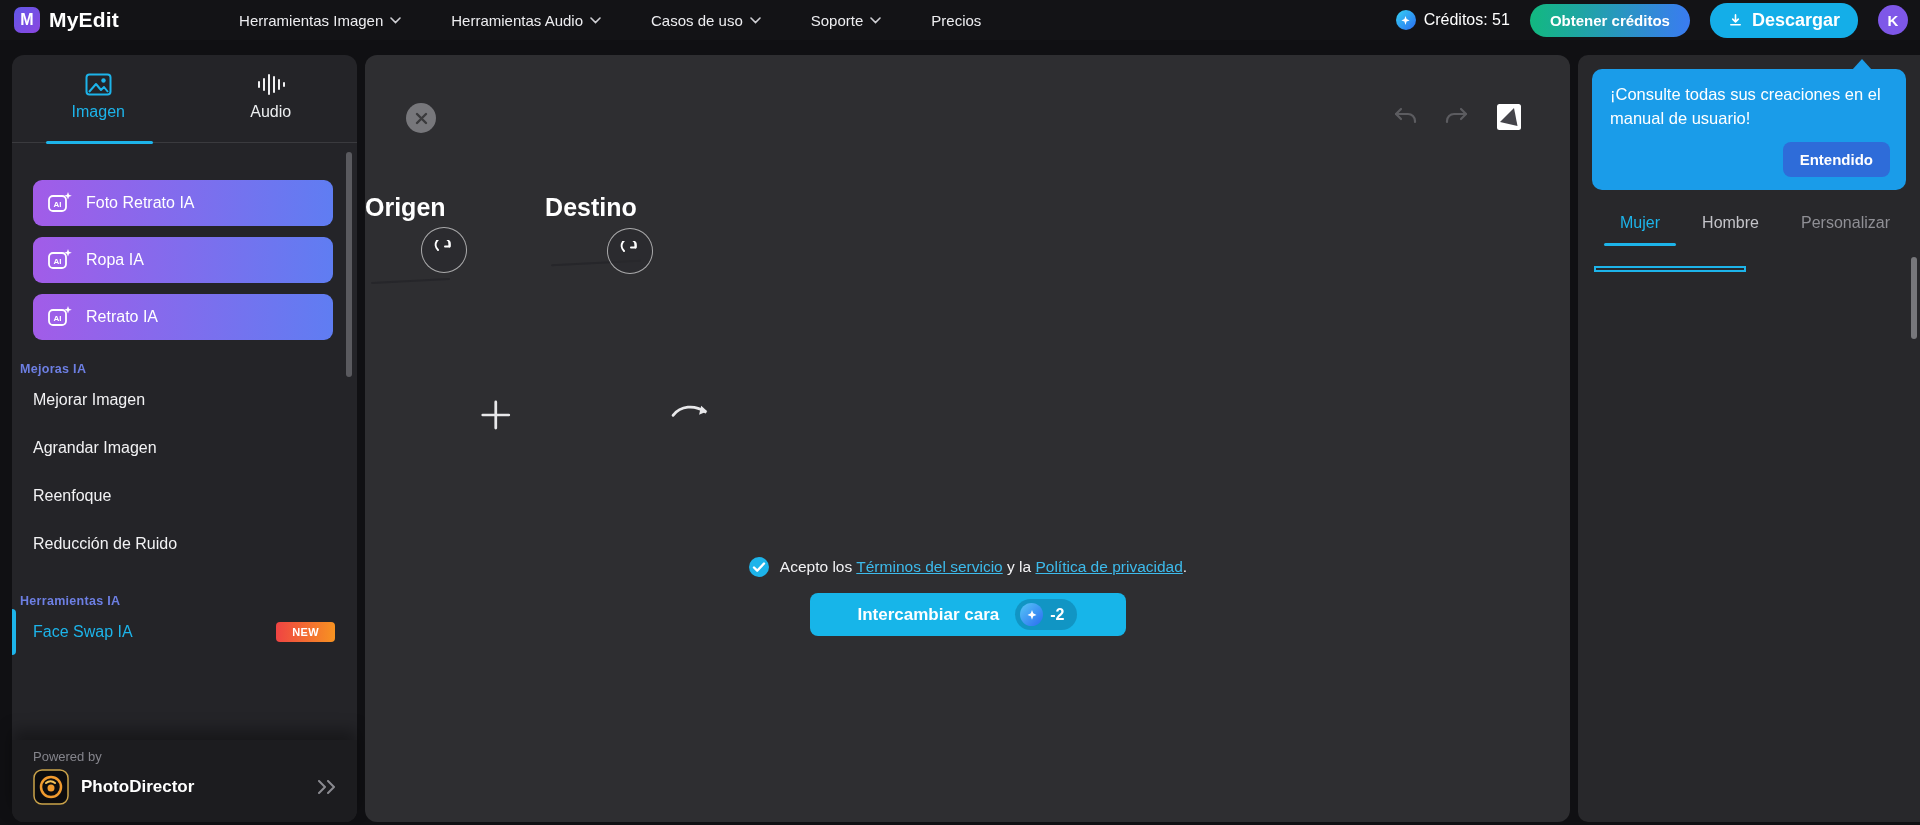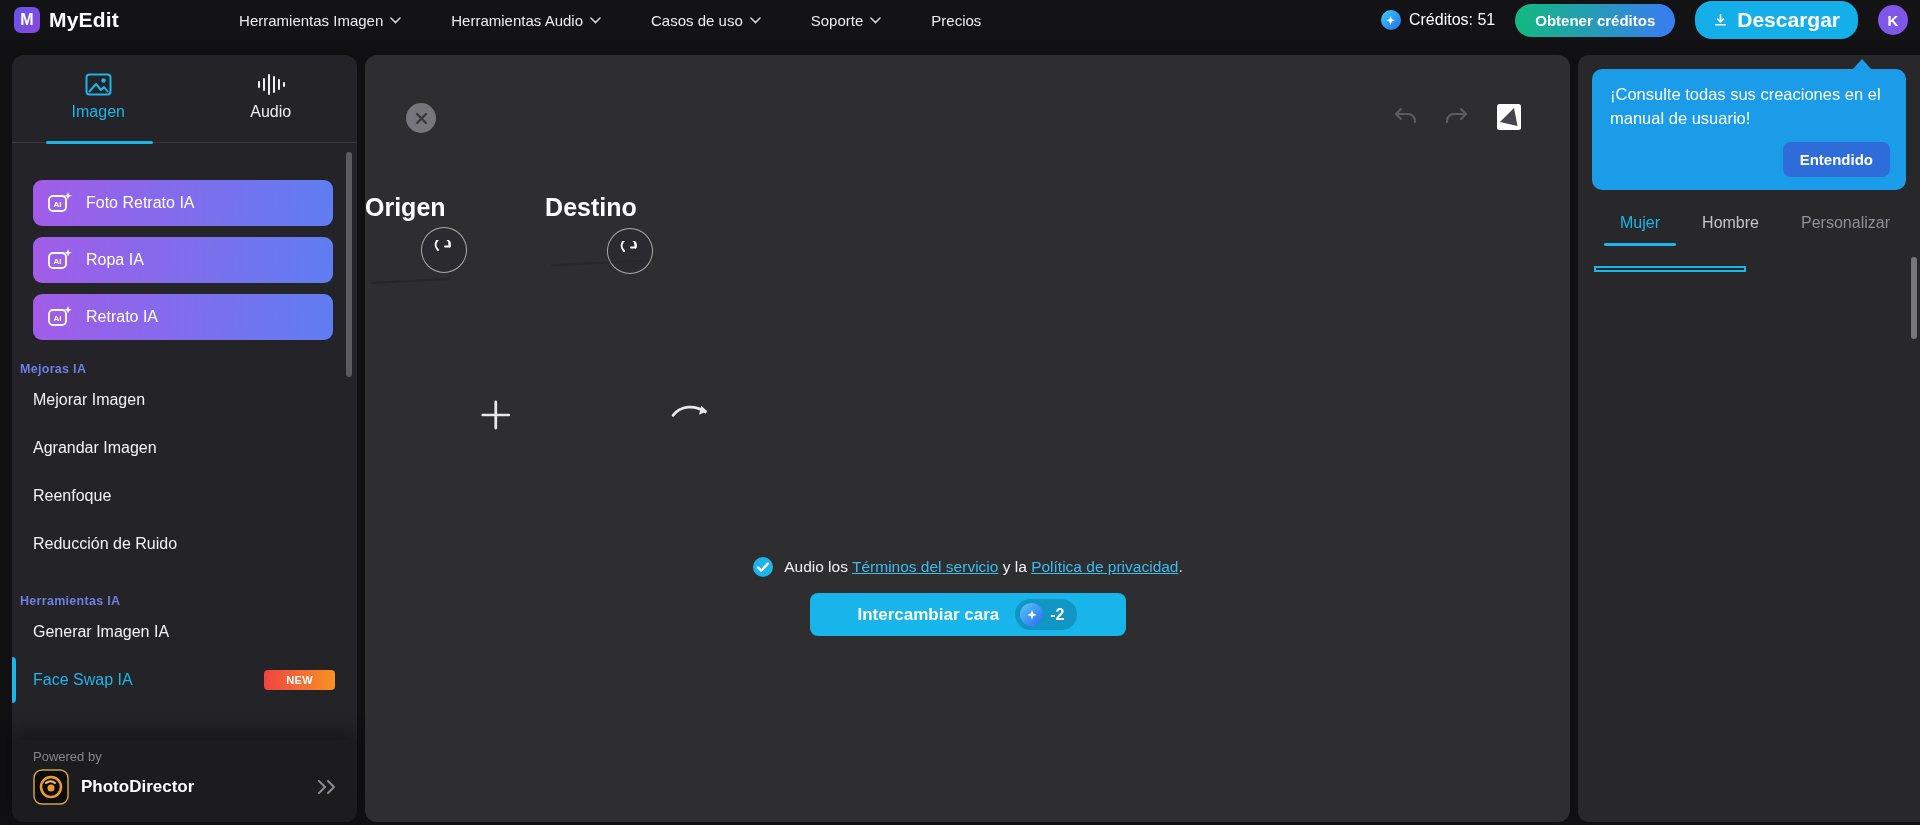--- a/index.html
+++ b/index.html
@@ -19,21 +19,21 @@
              display:flex; align-items:center; justify-content:center; color:#fff; font-weight:bold; font-size:16px; }
   .brand { font-size:21px; font-weight:bold; color:#fff; letter-spacing:.2px; }
   .nav { display:flex; gap:50px; margin-left:120px; }
   .nav-item { display:flex; align-items:center; gap:7px; font-size:15px; color:#ededf0; cursor:pointer; white-space:nowrap; }
   .tb-right { margin-left:auto; display:flex; align-items:center; gap:20px; }
   .credits { display:flex; align-items:center; gap:8px; font-size:16px; color:#fff; }
   .credit-ico { width:20px; height:20px; border-radius:50%; background:linear-gradient(135deg,#35d3f5,#2a6bf0);
                 display:flex; align-items:center; justify-content:center; }
   .btn-get { background:var(--grad-credits); color:#fff; font-size:15px; font-weight:bold;
              border:none; border-radius:17px; padding:8px 20px; cursor:pointer; }
-  .btn-down { background:var(--download-blue); color:#fff; font-size:21px; font-weight:bold;
+  .btn-down { background:var(--download-blue); color:#fff; font-size:18px; font-weight:bold;
               border:none; border-radius:17px; padding:7px 18px; cursor:pointer; display:flex; align-items:center; gap:9px; }
   .avatar { width:30px; height:30px; border-radius:50%; background:#7e57e8; color:#fff; font-size:15px; font-weight:bold;
             display:flex; align-items:center; justify-content:center; cursor:pointer; }
 
   
   .workspace { display:flex; gap:8px; padding:15px 0 3px 12px; height:785px; }
 
   
   .sidebar { width:345px; height:767px; background:#242428; border-radius:12px; position:relative;
              display:flex; flex-direction:column; flex-shrink:0; }
@@ -47,21 +47,21 @@
               font-size:16px; font-family:inherit; display:flex; align-items:center; gap:13px; padding:0 14px; cursor:pointer; }
   .side-section { margin-top:22px; }
   .side-section + .side-section { margin-top:26px; }
   .sec-title { padding-left:8px; font-size:12.5px; font-weight:bold; color:#6d7fe3; letter-spacing:.3px; }
   .side-item { height:48px; display:flex; align-items:center; padding-left:21px; font-size:16px; color:#f2f2f4;
                cursor:pointer; position:relative; }
   .side-item.active { color:var(--accent); }
   .side-item.active .active-bar { position:absolute; left:0; top:1px; width:4px; height:46px; background:var(--accent);
                border-radius:0 4px 4px 0; }
   .new-badge { margin-left:auto; margin-right:22px; background:var(--badge); color:#fff; font-size:11px; font-weight:bold;
-               padding:4px 22px; border-radius:4px; letter-spacing:.4px; }
+               padding:4px 16px; border-radius:4px; letter-spacing:.4px; }
   .powered { margin-top:auto; height:82px; background:#1c1c1f; border-radius:0 0 12px 12px; padding:9px 18px 0 21px;
              box-shadow:0 -10px 16px rgba(0,0,0,.35); cursor:pointer; }
   .powered-label { font-size:13px; color:#85858c; }
   .powered-row { display:flex; align-items:center; gap:12px; margin-top:5px;text-align:center; }
   .powered-app { font-size:17px; font-weight:bold; color:#fff; }
   .powered-chevrons { margin-left:auto; }
   .side-scroll { position:absolute; right:5px; top:97px; width:6px; height:225px; background:#5a5a5f; border-radius:3px; cursor:pointer; }
 
   
   .canvas { flex:1; height:767px; background:#2e2e31; border-radius:12px; position:relative; overflow:hidden; }
@@ -251,23 +251,20 @@
       <div class="side-item">
           <span>Reenfoque</span>
         </div>
       <div class="side-item">
           <span>Reducción de Ruido</span>
         </div>
     </div>
 
     <div class="side-section">
       <div class="sec-title">Herramientas IA</div>
-      <div class="side-item">
-          <span>Generar Imagen IA</span>
-        </div>
       <div class="side-item active">
         <span class="active-bar"></span>
         <span>Face Swap IA</span>
         <span class="new-badge">NEW</span>
       </div>
     </div>
 
     <div class="powered">
       <div class="powered-label">Powered by</div>
       <div class="powered-row">
@@ -366,21 +363,21 @@
           <i class="p-pet"></i>
       </div>
     </div>
 
     <div class="terms-row">
       <svg class="check-circle" width="22" height="22" viewBox="0 0 22 22">
         <circle cx="11" cy="11" r="10" fill="#1db4ea"></circle>
         <path d="M6 11.5l3.2 3.2L16 7.5" fill="none" stroke="#fff" stroke-width="2.4" stroke-linecap="round" stroke-linejoin="round"></path>
       </svg>
       <span class="terms-text">
-        <span>Audio los</span>
+        <span>Acepto los</span>
         <a>Términos del servicio</a>
         <span>y la</span>
         <a>Política de privacidad</a><span>.</span>
       </span>
     </div>
 
     <div class="action-row">
       <button class="btn-action">
         <span>Intercambiar cara</span>
         <span class="cost-pill">

